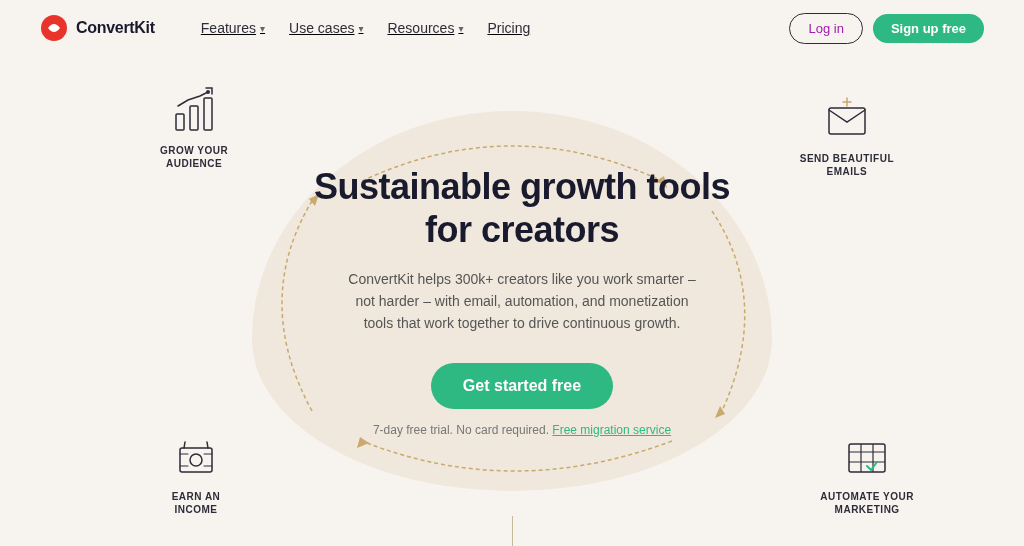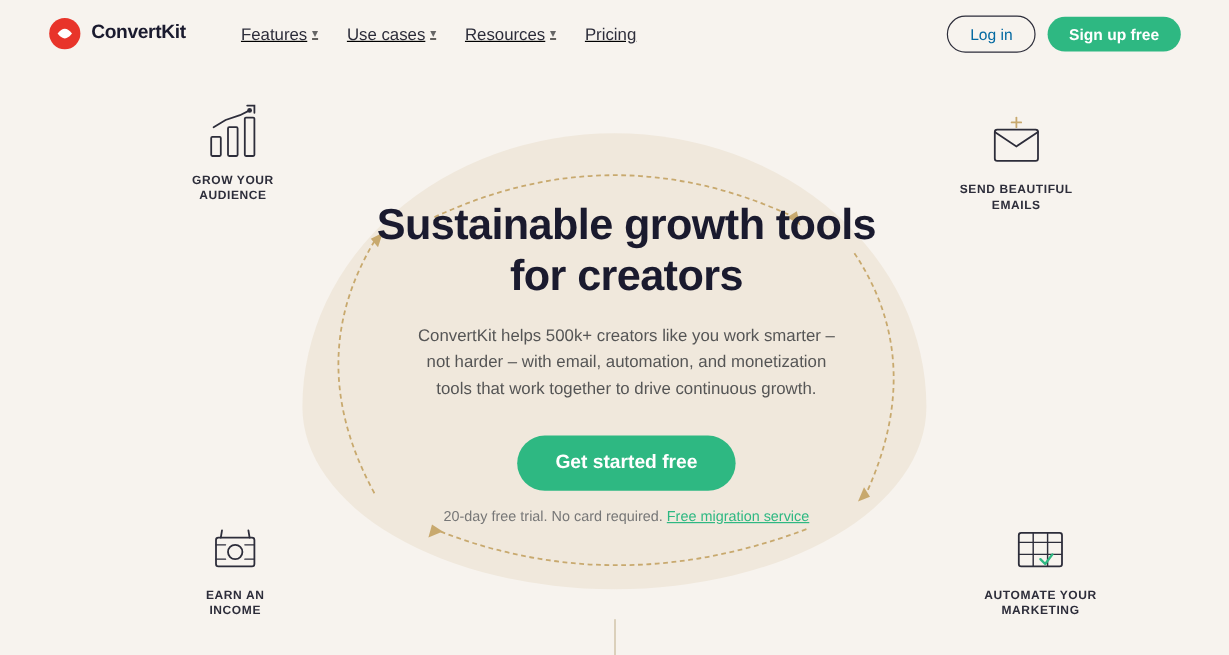--- a/index.html
+++ b/index.html
@@ -70,21 +70,21 @@
       display: flex;
       align-items: center;
       gap: 10px;
     }
     .btn-login {
       padding: 7px 18px;
       border: 1.5px solid #2d2d3a;
       border-radius: 20px;
       background: transparent;
       font-size: 13px;
-      color: #0369a1;
+      color: #a21caf;
       cursor: pointer;
       font-weight: 500;
     }
     .btn-signup {
       padding: 7px 18px;
       border: none;
       border-radius: 20px;
       background: #2eb882;
       color: white;
       font-size: 13px;
@@ -278,26 +278,26 @@
 
     <path d="M 100 330 Q 40 220 100 120" stroke="#c8a96e" stroke-width="1.5" fill="none" stroke-dasharray="4,3"></path>
     <polygon points="97,118 107,113 103,125" fill="#c8a96e"></polygon>
   </svg>
 
   <div class="center-content">
     <h1 class="hero-title">
       <span>Sustainable growth tools</span><br>
       <span>for creators</span>
     </h1>
-    <p class="hero-subtitle">ConvertKit helps 500k+ creators like you work smarter – not harder – with email, automation, and monetization tools that work together to drive continuous growth.</p>
+    <p class="hero-subtitle">ConvertKit helps 300k+ creators like you work smarter – not harder – with email, automation, and monetization tools that work together to drive continuous growth.</p>
     <div>
       <button class="btn-cta">Get started free</button>
     </div>
     <div class="trial-text">
-      <span>20-day free trial. No card required.</span>
+      <span>7-day free trial. No card required.</span>
       <a href="#">Free migration service</a>
     </div>
   </div>
 
   <div class="feature-item feat-grow">
     <svg class="feature-icon" viewBox="0 0 52 52" fill="none" xmlns="http://www.w3.org/2000/svg">
       <rect x="8" y="28" width="8" height="16" rx="1" stroke="#2d2d3a" stroke-width="1.5" fill="none"></rect>
       <rect x="22" y="20" width="8" height="24" rx="1" stroke="#2d2d3a" stroke-width="1.5" fill="none"></rect>
       <rect x="36" y="12" width="8" height="32" rx="1" stroke="#2d2d3a" stroke-width="1.5" fill="none"></rect>
       <path d="M 10 20 L 20 14 L 32 10 L 40 6" stroke="#2d2d3a" stroke-width="1.5" fill="none" stroke-linecap="round"></path>

